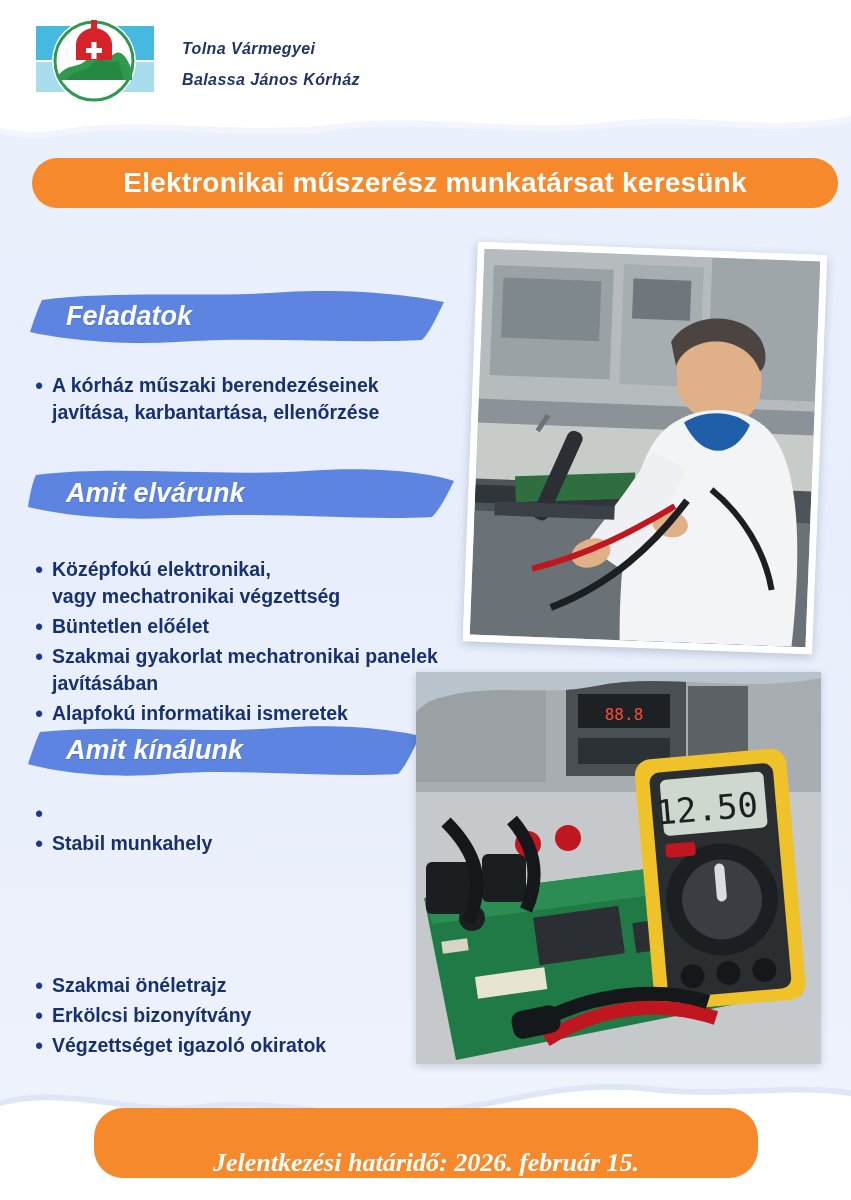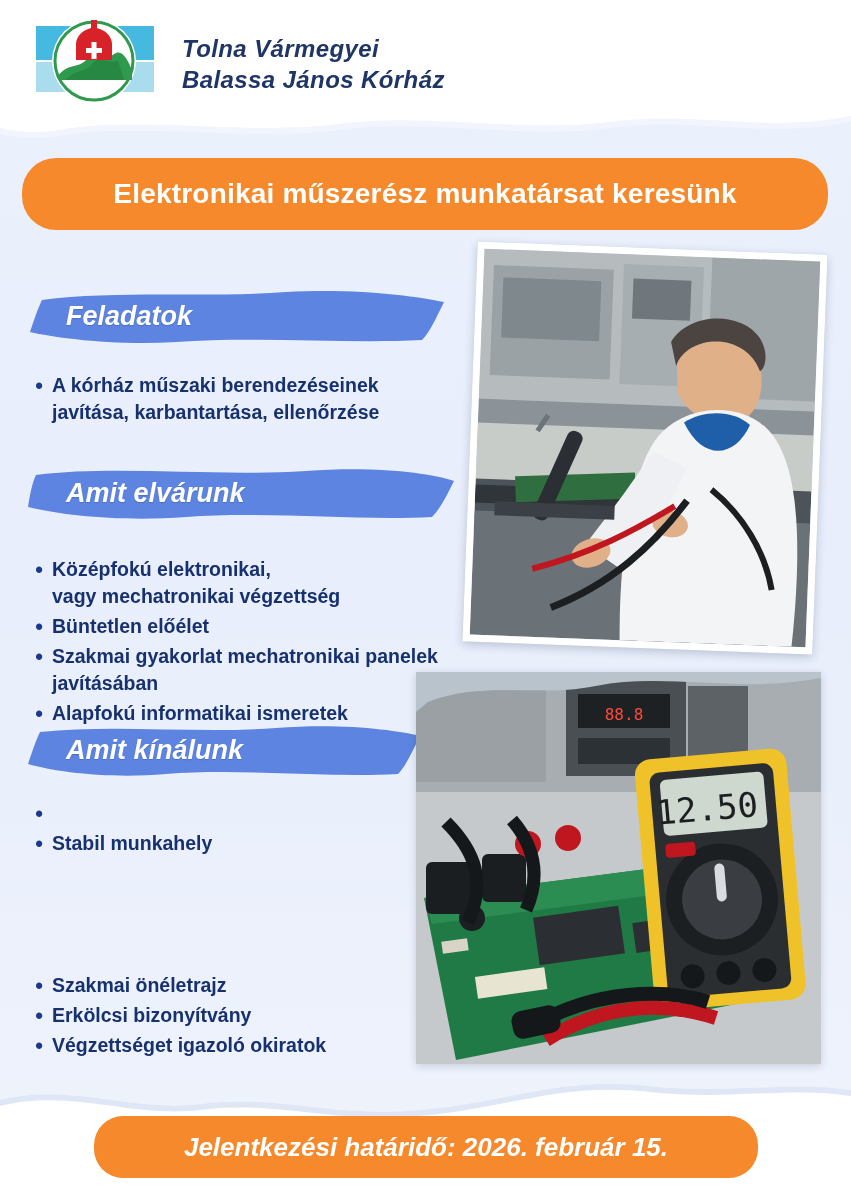--- a/index.html
+++ b/index.html
@@ -34,25 +34,25 @@
   
   .header {
     position: absolute; left: 0; top: 0; width: 851px; height: 122px; z-index: 5;
   }
   .logo-mark {
     position: absolute; left: 36px; top: 18px; width: 120px; height: 86px;
   }
   .logo-text {
     position: absolute; left: 182px; top: 33px;
     color: #1f3566; font-weight: bold; font-style: italic;
-    font-size: 24px; line-height: 31px; letter-spacing: .4px;
+    font-size: 16px; line-height: 31px; letter-spacing: .4px;
   }
   
   .title-banner {
-    position: absolute; left: 22px; top: 158px; width: 806px; height: 72px;
+    position: absolute; left: 32px; top: 158px; width: 806px; height: 50px;
     background: #f5892b; border-radius: 34px; z-index: 6;
     display: flex; align-items: center; justify-content: center;
   }
   .title-banner span {
     color: #ffffff; font-weight: bold; font-size: 28px; letter-spacing: .2px;
   }
   
   .sec {
     position: absolute; z-index: 6; height: 56px;
     display: flex; align-items: center;
@@ -87,23 +87,23 @@
     border: 7px solid #ffffff;
     transform: rotate(2.2deg);
     box-shadow: 0 3px 10px rgba(20,40,80,.22);
   }
   .photo-2 {
     left: 416px; top: 672px; width: 405px; height: 392px;
     box-shadow: 0 2px 8px rgba(20,40,80,.18);
   }
   
   .footer-banner {
-    position: absolute; left: 94px; bottom: 22px; width: 664px; height: 62px;
+    position: absolute; left: 94px; bottom: 22px; width: 664px; height: 70px;
     background: #f5892b; border-radius: 29px; z-index: 8;
-    display: flex; align-items: center; justify-content: center;
+    display: flex; align-items: flex-end; justify-content: center; font-family: Liberation Serif, serif;
   }
   .footer-banner span {
     color: #ffffff; font-weight: bold; font-style: italic; font-size: 26px;
   }
   svg { display: block; }
 </style>
 </head>
 <body>
 
 <div class="poster">

